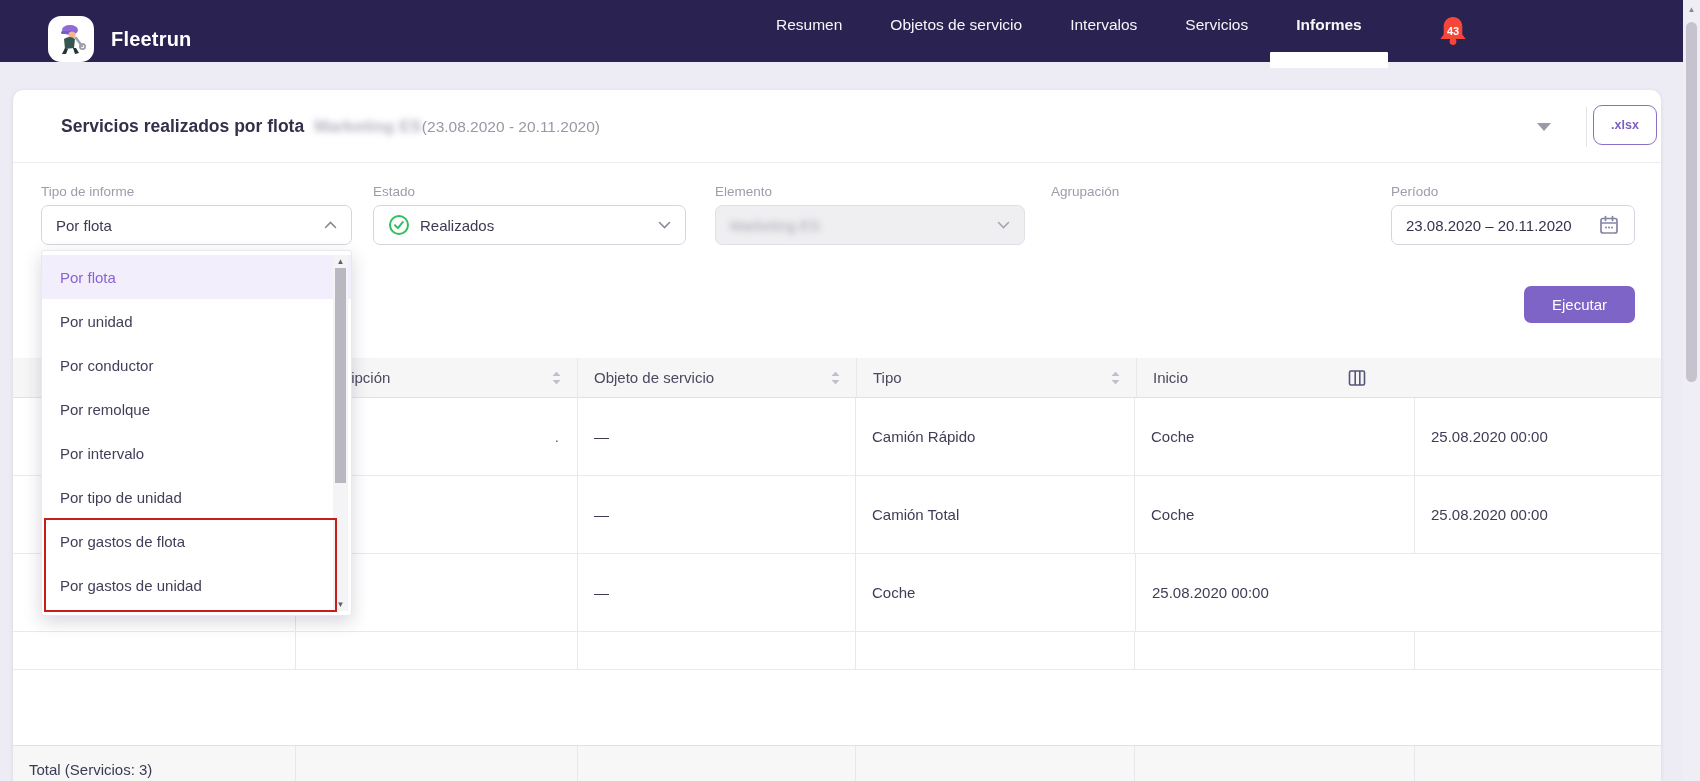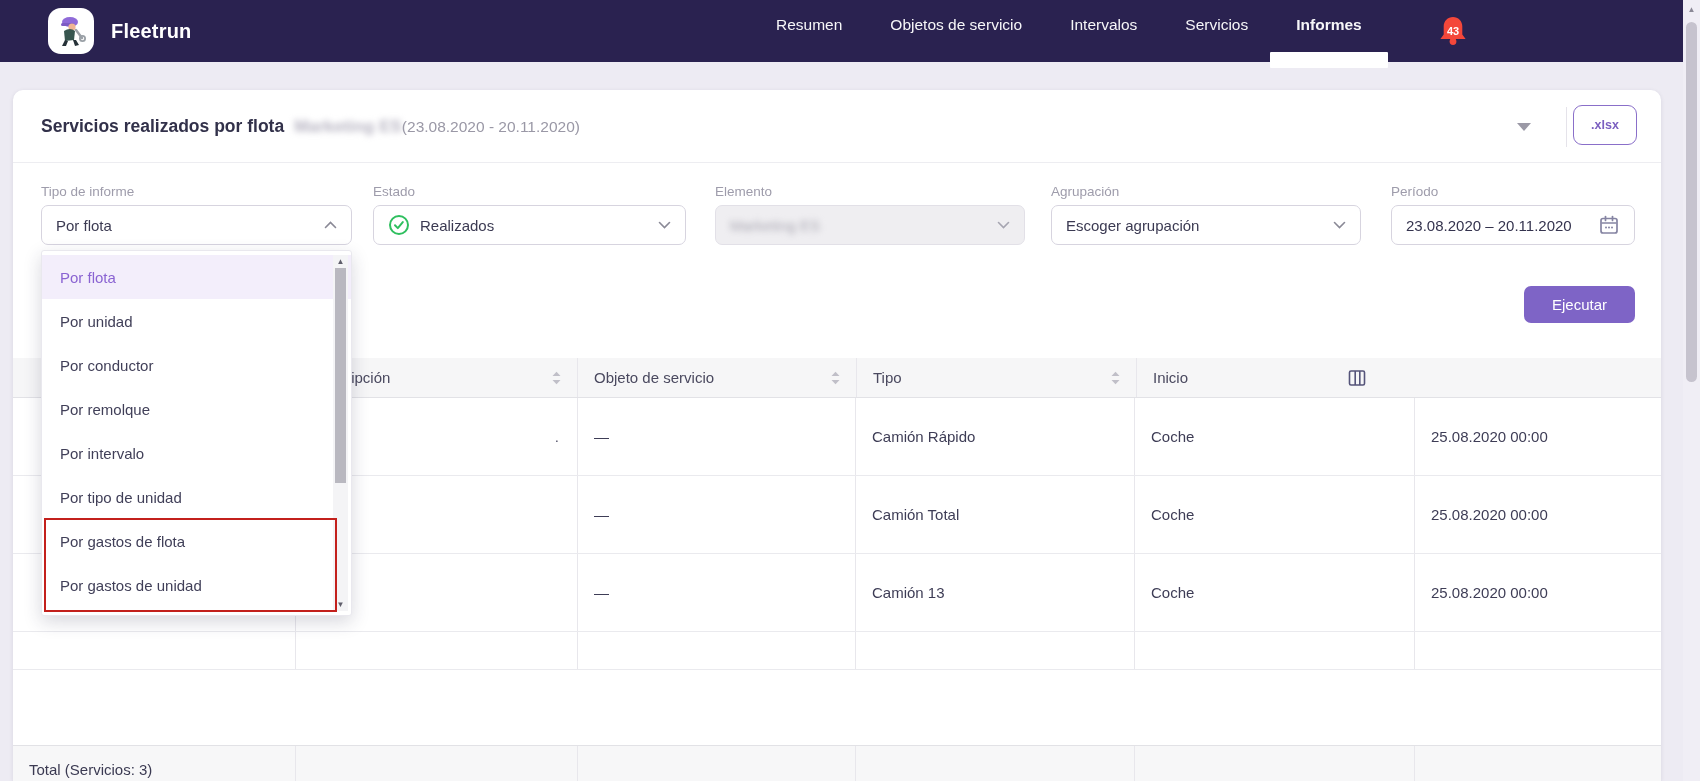--- a/index.html
+++ b/index.html
@@ -6,21 +6,21 @@
   body{
     width:1700px;height:781px;overflow:hidden;position:relative;
     background:#edebf3;font-family:"Liberation Sans",sans-serif;
     -webkit-font-smoothing:antialiased;
   }
   
   .navbar{
     position:absolute;left:0;top:0;width:1683px;height:62px;
     background:#2a2250;display:flex;align-items:center;z-index:60;
   }
-  .brand{display:flex;align-items:center;position:absolute;left:16px;top:0;height:62px;padding-left:32px;}
+  .brand{display:flex;align-items:center;position:absolute;left:16px;top:8px;height:62px;padding-left:32px;}
   .logo{
     width:46px;height:46px;background:#ffffff;border-radius:13px;
     display:flex;align-items:center;justify-content:center;
   }
   .brand-name{color:#ffffff;font-size:20px;font-weight:700;margin-left:17px;letter-spacing:.2px;}
   .nav{position:absolute;left:776px;top:0;height:50px;display:flex;gap:48px;align-items:stretch;}
   .nav-item{
     position:relative;display:flex;align-items:center;color:rgba(255,255,255,.96);
     font-size:15.5px;font-weight:500;cursor:pointer;white-space:nowrap;
   }
@@ -43,21 +43,21 @@
     position:absolute;left:3px;top:22px;width:11px;height:360px;background:#c6c3ce;border-radius:6px;
   }
   
   .card{
     position:absolute;left:13px;top:90px;width:1648px;height:691px;
     background:#ffffff;border-radius:10px 10px 0 0;overflow:hidden;
     box-shadow:0 1px 4px rgba(30,30,60,.10);
   }
   .card-head{
     position:absolute;left:0;top:0;width:100%;height:72px;
-    border-bottom:1px solid #ededf1;display:flex;align-items:center;
+    border-bottom:1px solid #ededf1;display:flex;align-items:center;padding-left:20px;
   }
   .title-wrap{display:flex;align-items:baseline;margin-left:28px;white-space:nowrap;}
   .report-title{font-size:17.5px;font-weight:700;color:#32314a;}
   .redacted{
     font-size:17px;font-weight:700;color:#b5b2c0;margin-left:10px;
     filter:blur(3px);user-select:none;
   }
   .report-period{font-size:15.5px;color:#9a98a6;margin-left:0;font-weight:400;}
   .head-caret{
     position:absolute;right:130px;top:33px;width:0;height:0;cursor:pointer;
@@ -229,26 +229,20 @@
     <div class="control disabled">
       <span class="value redacted-sm">Marketing ES</span>
       <svg class="chev" width="13" height="8" viewBox="0 0 13 8">
           <polyline points="1.5,1.5 6.5,6.5 11.5,1.5" fill="none" stroke="#a6a5b1" stroke-width="1.6" stroke-linecap="round"></polyline>
         </svg>
     </div>
   </div>
 
   <div class="filter" id="f-grouping">
     <div class="filter-label">Agrupación</div>
-    <div class="control">
-      <span class="value">Escoger agrupación</span>
-      <svg class="chev" width="13" height="8" viewBox="0 0 13 8">
-          <polyline points="1.5,1.5 6.5,6.5 11.5,1.5" fill="none" stroke="#8a8996" stroke-width="1.6" stroke-linecap="round"></polyline>
-        </svg>
-    </div>
   </div>
 
   <div class="filter" id="f-period">
     <div class="filter-label">Período</div>
     <div class="control">
       <span class="value">23.08.2020 – 20.11.2020</span>
       <span class="cal-ic">
         <svg width="22" height="22" viewBox="0 0 22 22">
           <rect x="3" y="4.5" width="16" height="14.5" rx="2" fill="none" stroke="#8584a2" stroke-width="1.7"></rect>
           <line x1="3.5" y1="9" x2="18.5" y2="9" stroke="#8584a2" stroke-width="1.7"></line>
@@ -351,23 +345,20 @@
         <div class="trow tbody-row">
           <div class="cell c0">
             <span></span>
           </div>
           <div class="cell c1">
             <span class="desc-dot"></span>
           </div>
           <div class="cell c2">
             <span>—</span>
           </div>
-          <div class="cell c3">
-            <span>Camión 13</span>
-          </div>
           <div class="cell c4">
             <span>Coche</span>
           </div>
           <div class="cell c5">
             <span>25.08.2020 00:00</span>
           </div>
         </div>
       </div>
     <div class="trow tempty" id="table-empty-row">
         <div class="cell c0"></div>

